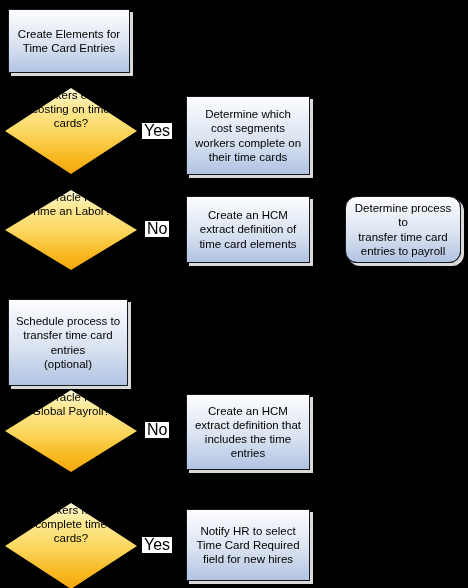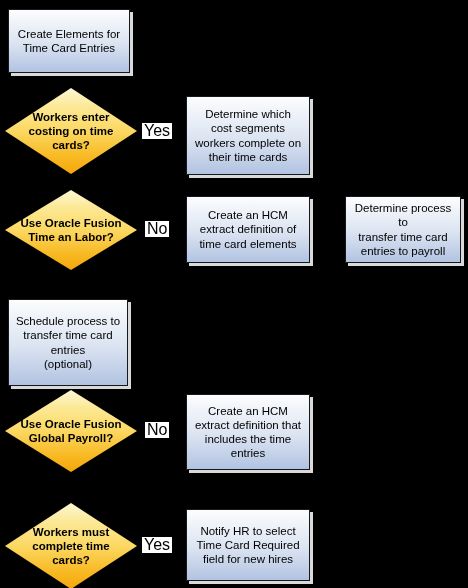--- a/index.html
+++ b/index.html
@@ -46,23 +46,22 @@
     line-height: 14.2px;
     letter-spacing: 0px;
     padding: 2px 4px;
   }
   .node-box .txt { display: block; white-space: pre-line; }
 
   
   .node-diamond {
     position: absolute;
     display: flex;
-    align-items: center;
+    align-items: flex-start;
     justify-content: center;
-    font-weight: bold;
   }
   .node-diamond .face2 {
     position: absolute;
     left: 0; top: 0;
     width: 100%;
     height: 100%;
     background: linear-gradient(to bottom, #fdf7d6 0%, #fcea9a 20%, #fbd862 50%, #f8b923 80%, #f5a70b 100%);
     clip-path: polygon(50% 0%, 100% 50%, 50% 100%, 0% 50%);
   }
   .node-diamond .label {
@@ -153,21 +152,21 @@
     <span class="label">Use Oracle Fusion
 Time an Labor?</span>
   </div>
 
   <div class="node-box" style="left:186px; top:196px; width:124px; height:67px;">
     <span class="txt">Create an HCM
 extract definition of
 time card elements</span>
   </div>
 
-  <div class="node-box" style="left:345px; top:196px; width:116px; height:67px;">
+  <div class="node-box" style="left:345px; top:196px; width:116px; height:67px;border-radius:12px;">
     <span class="txt">Determine process to
 transfer time card
 entries to payroll</span>
   </div>
 
   <div class="node-box" style="left:8px; top:299px; width:120px; height:87px;">
     <span class="txt">Schedule process to
 transfer time card
 entries
 (optional)</span>

